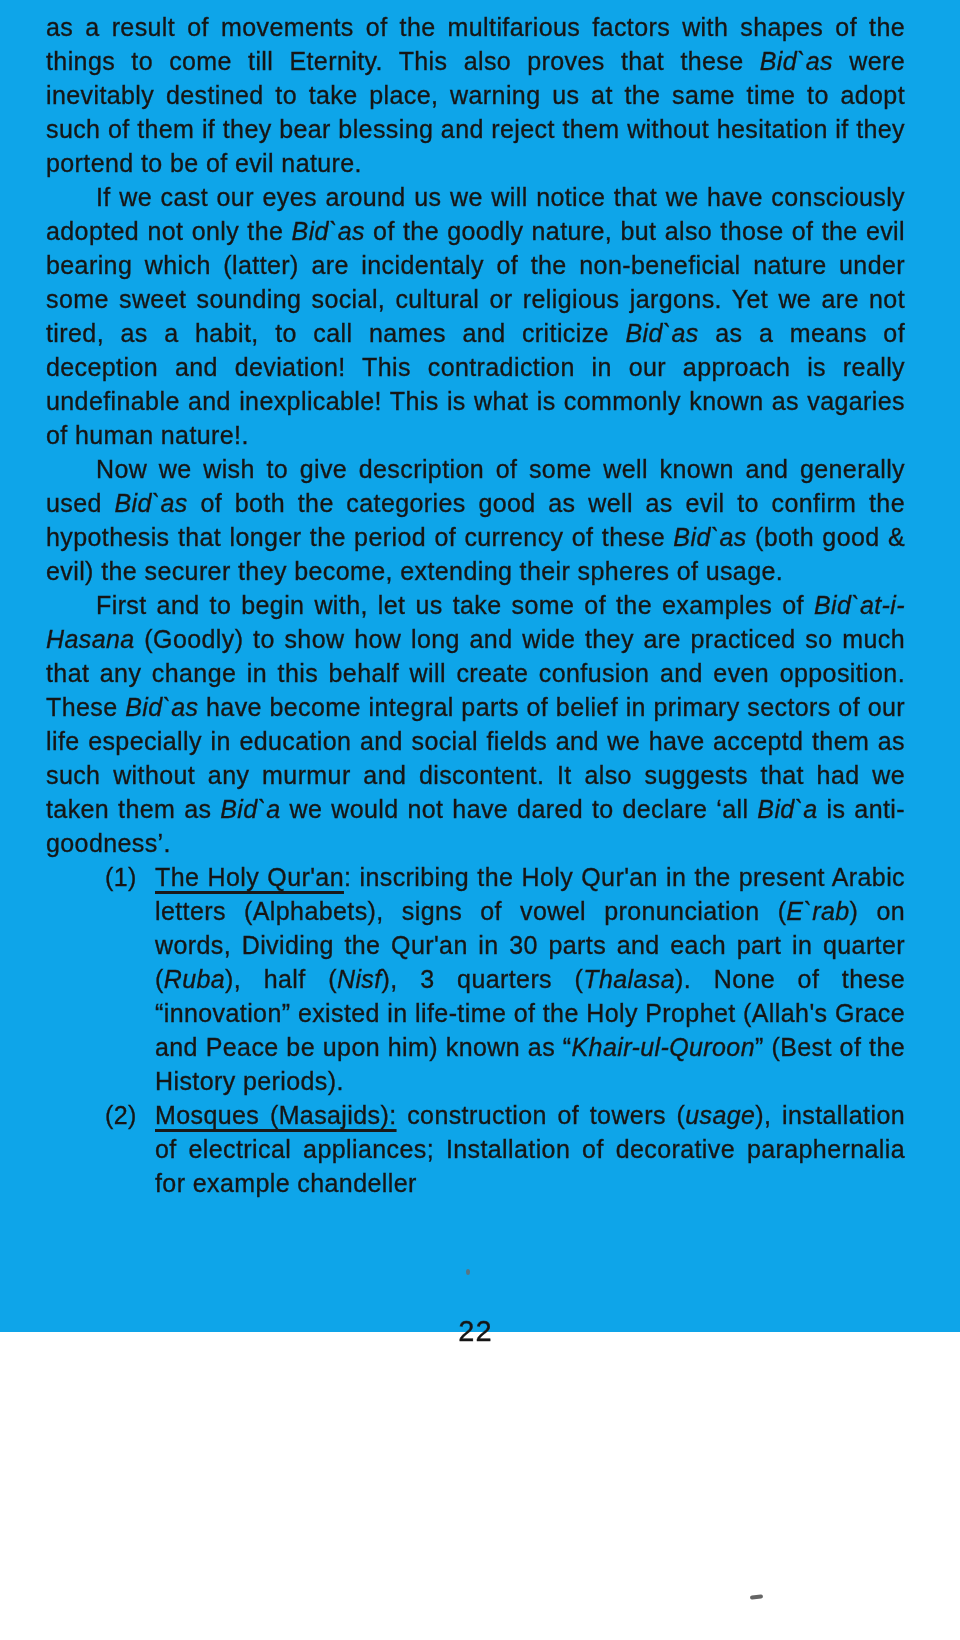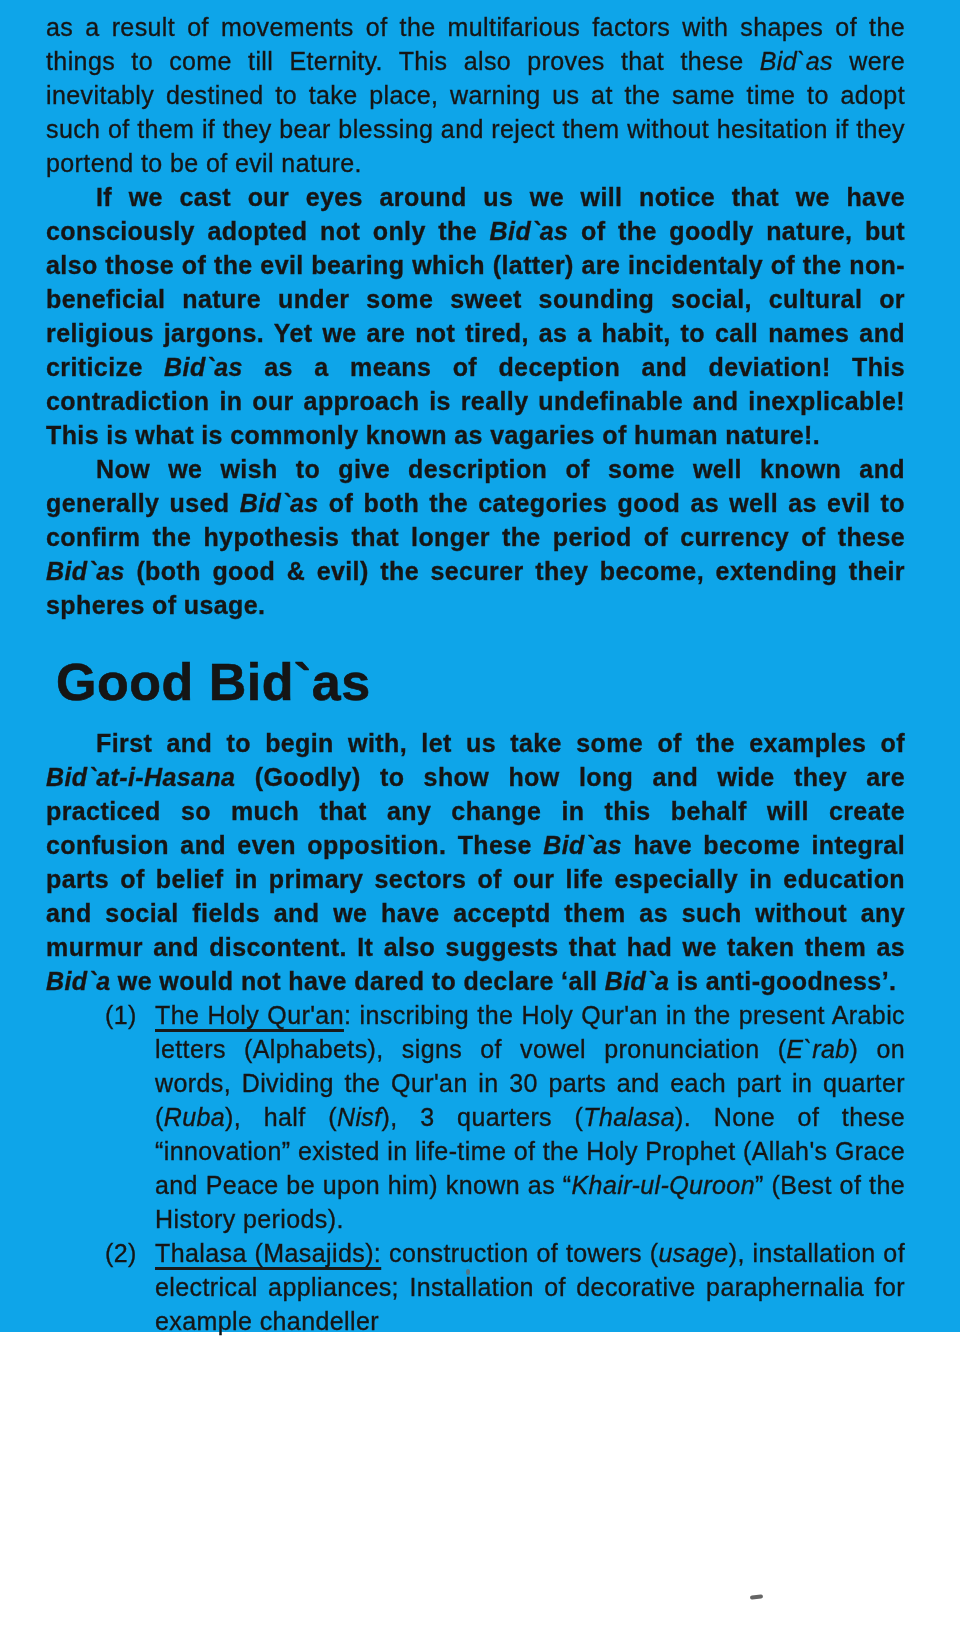--- a/index.html
+++ b/index.html
@@ -21,21 +21,21 @@
     background: #0ea5e9;
     color: #151515;
     font-family: "Liberation Sans", sans-serif;
     font-size: 25px;
     line-height: 34px;
     letter-spacing: 0.4px;
     text-align: justify;
     -webkit-text-stroke: 0.35px #1a1a1a;
   }
   p { margin: 0; }
-  p.indent { text-indent: 50px; font-weight: bold; }
+  p.indent { text-indent: 50px; }
   h1.section-heading {
     font-size: 52px;
     line-height: 56px;
     font-weight: bold;
     letter-spacing: 0.5px;
     text-align: left;
     margin: 32px 0 16px 10px;
     -webkit-text-stroke: 0.6px #111;
   }
   ol.bidas-list {
@@ -90,32 +90,32 @@
 <body>
 
 <div class="page">
 
   <p class="body-par">as a result of movements of the multifarious factors with shapes of the things to come till Eternity. This also proves that these <i>Bid`as</i> were inevitably destined to take place, warning us at the same time to adopt such of them if they bear blessing and reject them without hesitation if they portend to be of evil nature.</p>
 
   <p class="body-par indent">If we cast our eyes around us we will notice that we have consciously adopted not only the <i>Bid`as</i> of the goodly nature, but also those of the evil bearing which (latter) are incidentaly of the non-beneficial nature under some sweet sounding social, cultural or religious jargons. Yet we are not tired, as a habit, to call names and criticize <i>Bid`as</i> as a means of deception and deviation! This contradiction in our approach is really undefinable and inexplicable! This is what is commonly known as vagaries of human nature!.</p>
 
   <p class="body-par indent">Now we wish to give description of some well known and generally used <i>Bid`as</i> of both the categories good as well as evil to confirm the hypothesis that longer the period of currency of these <i>Bid`as</i> (both good &amp; evil) the securer they become, extending their spheres of usage.</p>
 
-  <h1 class="section-heading">Good Bid`as</h1>
 
   <p class="body-par indent">First and to begin with, let us take some of the examples of <i>Bid`at-i-Hasana</i> (Goodly) to show how long and wide they are practiced so much that any change in this behalf will create confusion and even opposition. These <i>Bid`as</i> have become integral parts of belief in primary sectors of our life especially in education and social fields and we have acceptd them as such without any murmur and discontent. It also suggests that had we taken them as <i>Bid`a</i> we would not have dared to declare ‘all <i>Bid`a</i> is anti-goodness’.</p>
 
   <ol class="bidas-list">
     <li>
       <span class="li-marker">(1)</span>
       <span class="li-body"><span class="li-title">The Holy Qur'an</span><span>:</span><span> inscribing the Holy Qur'an in the present Arabic letters (Alphabets), signs of vowel pronunciation (<i>E`rab</i>) on words, Dividing the Qur'an in 30 parts and each part in quarter (<i>Ruba</i>), half (<i>Nisf</i>), 3 quarters (<i>Thalasa</i>). None of these “innovation” existed in life-time of the Holy Prophet (Allah's Grace and Peace be upon him) known as “<i>Khair-ul-Quroon</i>” (Best of the History periods).</span></span>
     </li>
     <li>
       <span class="li-marker">(2)</span>
-      <span class="li-body"><span class="li-title">Thalasa (Masajids):</span><span></span><span> construction of towers (<i>usage</i>), installation of electrical appliances; Installation of decorative paraphernalia for example chandeller</span></span>
+      <span class="li-body"><span class="li-title">Mosques (Masajids):</span><span></span><span> construction of towers (<i>usage</i>), installation of electrical appliances; Installation of decorative paraphernalia for example chandeller</span></span>
     </li>
   </ol>
 
+  <div class="page-number">22</div>
 
   <div class="scan-dot"></div>
   <div class="scan-mark"></div>
 
 </div>
 
 </body></html>

